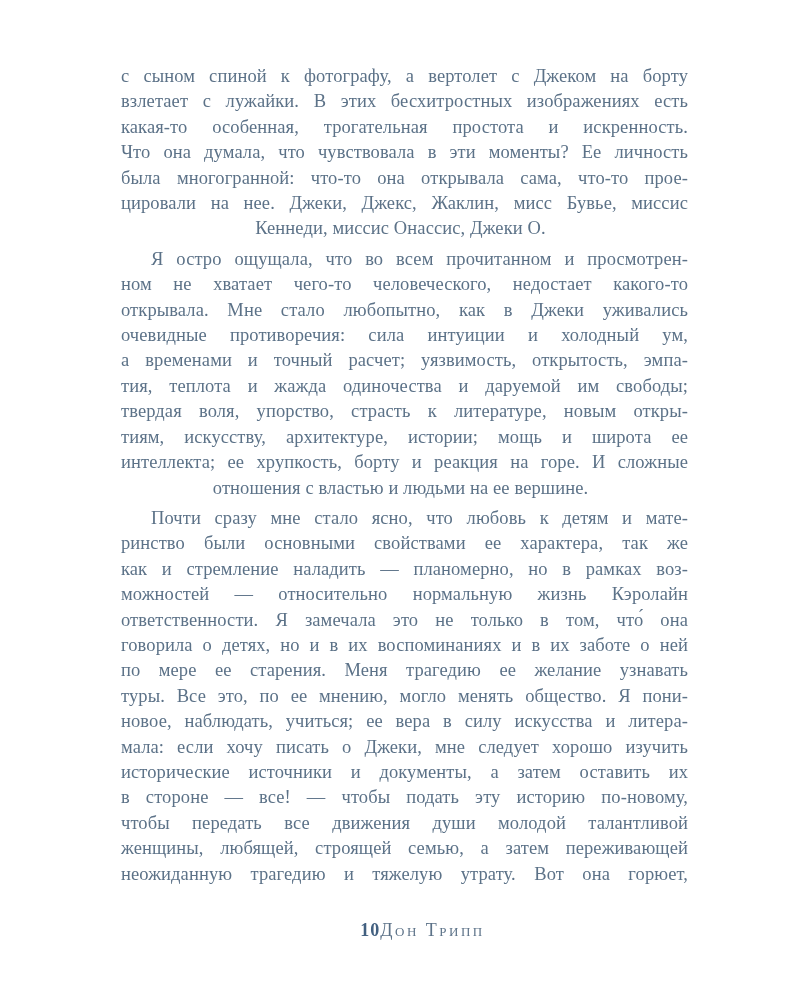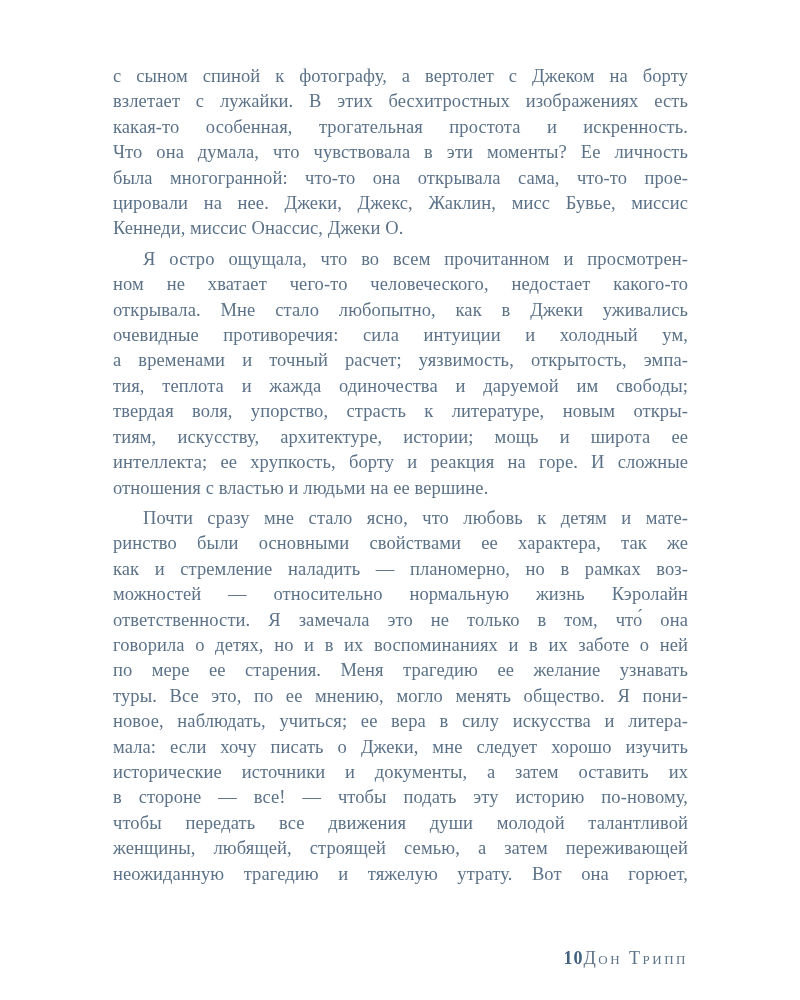--- a/index.html
+++ b/index.html
@@ -24,37 +24,38 @@
     line-height: 25.4px;
     color: #5c7288;
     letter-spacing: 0.1px;
   }
   .para {
     margin: 0 0 5px 0;
     padding: 0;
   }
   .line {
     display: block;
-    text-align: left;
+    text-align: center;
     white-space: normal;
   }
   .line.just {
     text-align: justify;
     text-align-last: justify;
+    margin-left: 8px;
   }
   .line.indent {
     text-indent: 30px;
   }
   .page-footer {
     position: absolute;
     left: 113px;
     right: 112px;
-    top: 948px;
+    top: 920px;
     display: flex;
-    justify-content: flex-end;
+    justify-content: center;
     align-items: baseline;
     margin-left: 44px;
   }
   .page-number {
     font-size: 18px;
     font-weight: bold;
     letter-spacing: 1px;
     color: #426080;
   }
   .running-head {

